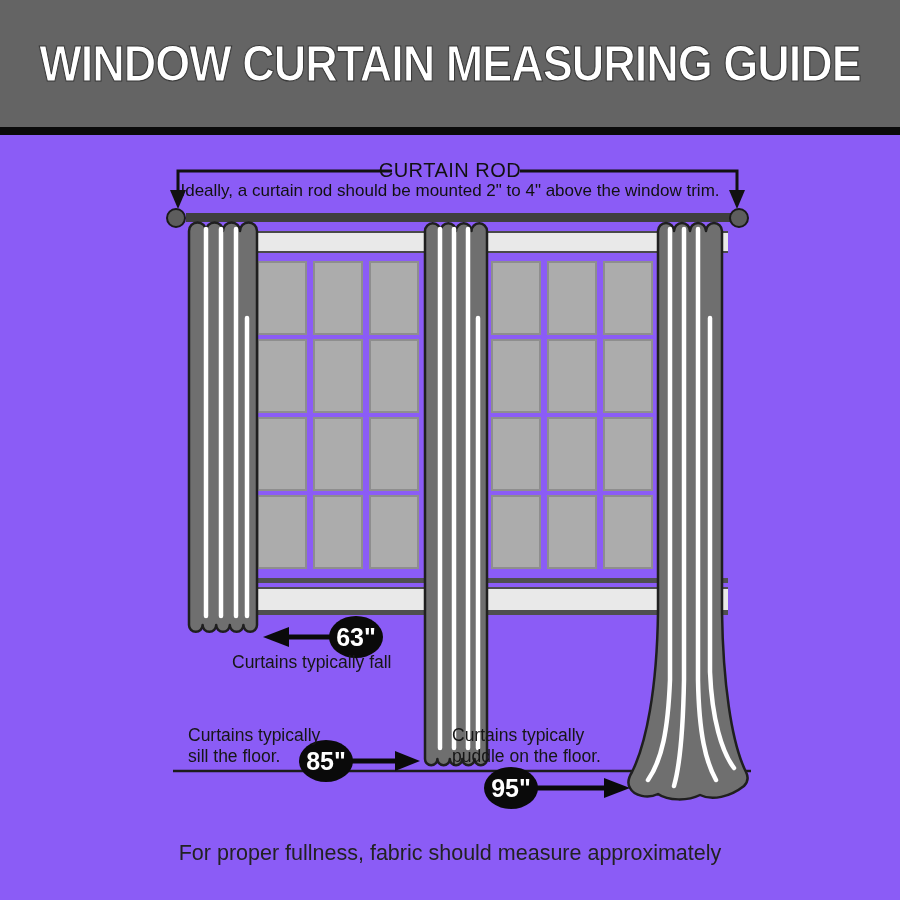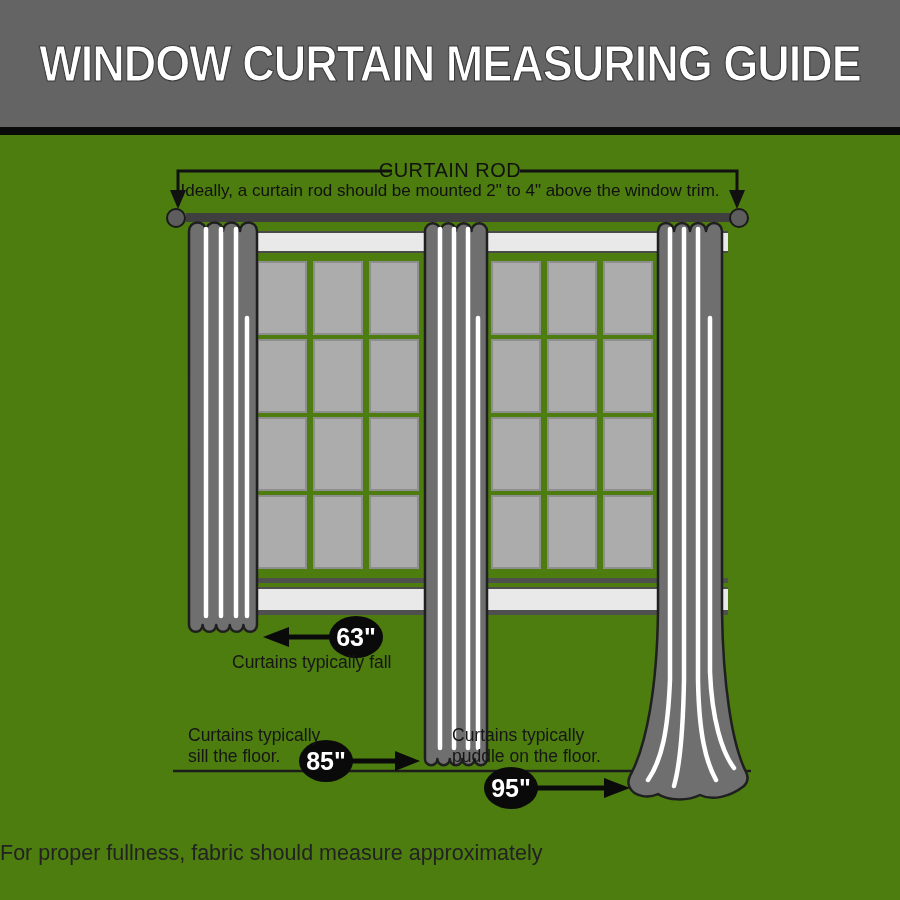--- a/index.html
+++ b/index.html
@@ -1,17 +1,17 @@
 <!DOCTYPE html>
 <html><head>
 <meta charset="utf-8">
 <style>
   html,body{margin:0;padding:0;background:#fff;}
   .canvas{
-    position:relative;width:900px;height:900px;background:#4d7c0f;
+    position:relative;width:900px;height:900px;background:#8b5cf6;
     font-family:"Liberation Sans","DejaVu Sans",sans-serif;overflow:hidden;
   }
   
   .banner{position:absolute;left:0;top:0;width:900px;height:127px;background:#646464;}
   .banner-strip{position:absolute;left:0;top:127px;width:900px;height:8px;background:#0a0a0a;}
   .banner-title{
     position:absolute;left:0;right:0;top:38px;text-align:center;
     color:#ffffff;font-size:45px;font-weight:bold;letter-spacing:-1px;
     transform:scaleY(1.12);transform-origin:center;
     -webkit-text-stroke:1px #3a3a3a;
@@ -38,21 +38,21 @@
   .badge-63{left:329px;top:616px;}
   .badge-85{left:299px;top:740px;}
   .badge-95{left:484px;top:767px;}
   
   .caption{position:absolute;font-size:17.5px;line-height:21px;color:#161616;}
   .cap-63{left:190px;top:652px;margin-left:42px;}
   .cap-85{left:188px;top:725px;}
   .cap-95{left:452px;top:725px;}
   
   .footer{
-    position:absolute;left:0;right:0;top:840px;
+    position:absolute;left:0;right:0;top:840px;text-align:center;
     font-size:21.5px;line-height:26px;color:#222;
   }
 </style>
 </head>
 <body>
 
 <div class="canvas">
 
   <div class="banner"></div>
   <div class="banner-strip"></div>

